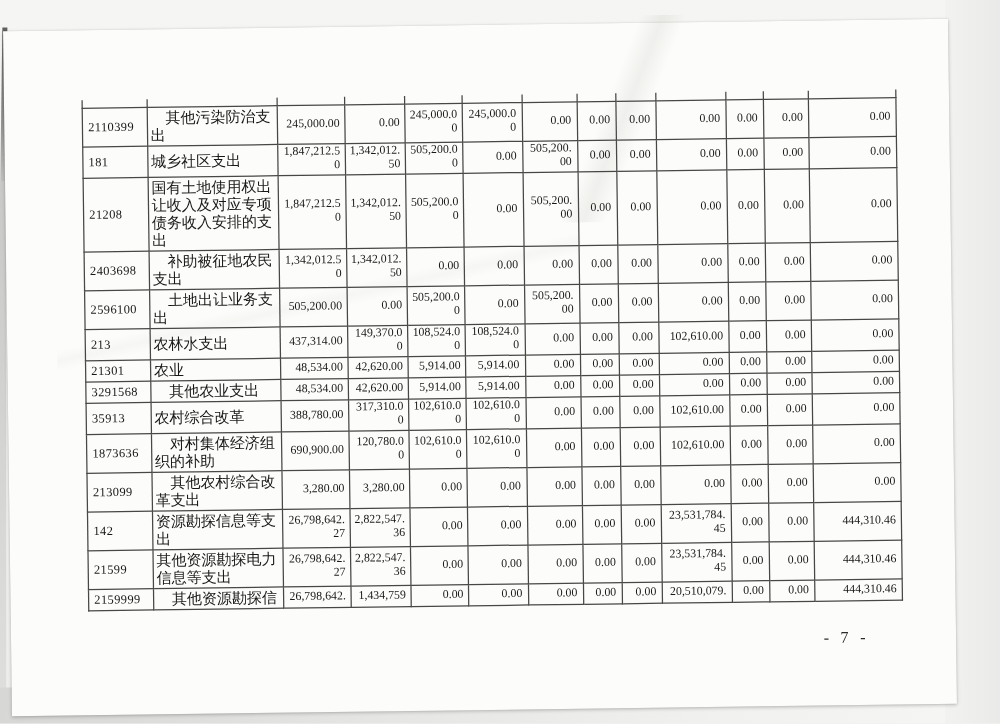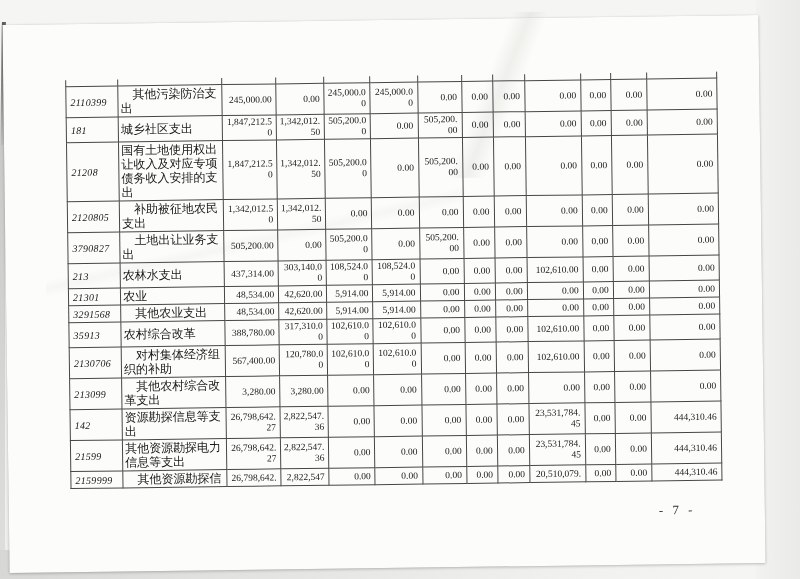--- a/index.html
+++ b/index.html
@@ -26,21 +26,21 @@
   .crease{position:absolute;left:300px;top:-6px;width:390px;height:165px;pointer-events:none;
     background:linear-gradient(112deg,rgba(0,0,0,0) 46%,rgba(125,125,115,0.10) 50%,rgba(255,255,255,0) 54%);}
   .crease2{position:absolute;left:40px;top:120px;width:420px;height:200px;pointer-events:none;
     background:linear-gradient(168deg,rgba(0,0,0,0) 47%,rgba(130,130,122,0.05) 50%,rgba(255,255,255,0) 53%);}
   
   table.budget{position:absolute;left:62px;top:56px;width:652px;
     border-collapse:collapse;table-layout:fixed;}
   td{border:1px solid #474745;color:#181816;vertical-align:middle;
     padding:1px 4px 1px 2px;overflow:hidden;}
   tr.stub td{border-top:none;height:6px;padding:0;}
-  td.code{font-size:10px;padding-left:4px;letter-spacing:0.3px;font-style:italic;}
+  td.code{font-size:10px;padding-left:4px;letter-spacing:0.3px;}
   td.name{font-size:12px;line-height:14px;padding:1px 2px;word-break:break-all;}
   td.num{font-size:9.5px;line-height:11px;text-align:right;word-break:break-all;}
   .page-number{position:absolute;left:650px;top:486px;font-size:13px;color:#2b2b29;
     letter-spacing:3px;}
 </style>
 </head>
 <body>
 
 <div class="scene">
   <div class="edge-dark"></div>
@@ -123,54 +123,54 @@
             <td class="num">0.00</td>
             <td class="num">505,200.00</td>
             <td class="num">0.00</td>
             <td class="num">0.00</td>
             <td class="num">0.00</td>
             <td class="num">0.00</td>
             <td class="num">0.00</td>
             <td class="num">0.00</td>
           </tr>
           <tr>
-            <td class="code">2120805</td>
+            <td class="code">2403698</td>
             <td class="name">　补助被征地农民支出</td>
             <td class="num">1,342,012.50</td>
             <td class="num">1,342,012.50</td>
             <td class="num">0.00</td>
             <td class="num">0.00</td>
             <td class="num">0.00</td>
             <td class="num">0.00</td>
             <td class="num">0.00</td>
             <td class="num">0.00</td>
             <td class="num">0.00</td>
             <td class="num">0.00</td>
             <td class="num">0.00</td>
           </tr>
           <tr>
-            <td class="code">3790827</td>
+            <td class="code">2596100</td>
             <td class="name">　土地出让业务支出</td>
             <td class="num">505,200.00</td>
             <td class="num">0.00</td>
             <td class="num">505,200.00</td>
             <td class="num">0.00</td>
             <td class="num">505,200.00</td>
             <td class="num">0.00</td>
             <td class="num">0.00</td>
             <td class="num">0.00</td>
             <td class="num">0.00</td>
             <td class="num">0.00</td>
             <td class="num">0.00</td>
           </tr>
           <tr>
             <td class="code">213</td>
             <td class="name">农林水支出</td>
             <td class="num">437,314.00</td>
-            <td class="num">303,140.00</td>
+            <td class="num">149,370.00</td>
             <td class="num">108,524.00</td>
             <td class="num">108,524.00</td>
             <td class="num">0.00</td>
             <td class="num">0.00</td>
             <td class="num">0.00</td>
             <td class="num">102,610.00</td>
             <td class="num">0.00</td>
             <td class="num">0.00</td>
             <td class="num">0.00</td>
           </tr>
@@ -213,23 +213,23 @@
             <td class="num">102,610.00</td>
             <td class="num">0.00</td>
             <td class="num">0.00</td>
             <td class="num">0.00</td>
             <td class="num">102,610.00</td>
             <td class="num">0.00</td>
             <td class="num">0.00</td>
             <td class="num">0.00</td>
           </tr>
           <tr>
-            <td class="code">2130706</td>
+            <td class="code">1873636</td>
             <td class="name">　对村集体经济组织的补助</td>
-            <td class="num">567,400.00</td>
+            <td class="num">690,900.00</td>
             <td class="num">120,780.00</td>
             <td class="num">102,610.00</td>
             <td class="num">102,610.00</td>
             <td class="num">0.00</td>
             <td class="num">0.00</td>
             <td class="num">0.00</td>
             <td class="num">102,610.00</td>
             <td class="num">0.00</td>
             <td class="num">0.00</td>
             <td class="num">0.00</td>
@@ -276,21 +276,21 @@
             <td class="num">0.00</td>
             <td class="num">23,531,784.45</td>
             <td class="num">0.00</td>
             <td class="num">0.00</td>
             <td class="num">444,310.46</td>
           </tr>
           <tr>
             <td class="code">2159999</td>
             <td class="name">　其他资源勘探信</td>
             <td class="num">26,798,642.</td>
-            <td class="num">2,822,547</td>
+            <td class="num">1,434,759</td>
             <td class="num">0.00</td>
             <td class="num">0.00</td>
             <td class="num">0.00</td>
             <td class="num">0.00</td>
             <td class="num">0.00</td>
             <td class="num">20,510,079.</td>
             <td class="num">0.00</td>
             <td class="num">0.00</td>
             <td class="num">444,310.46</td>
           </tr>

